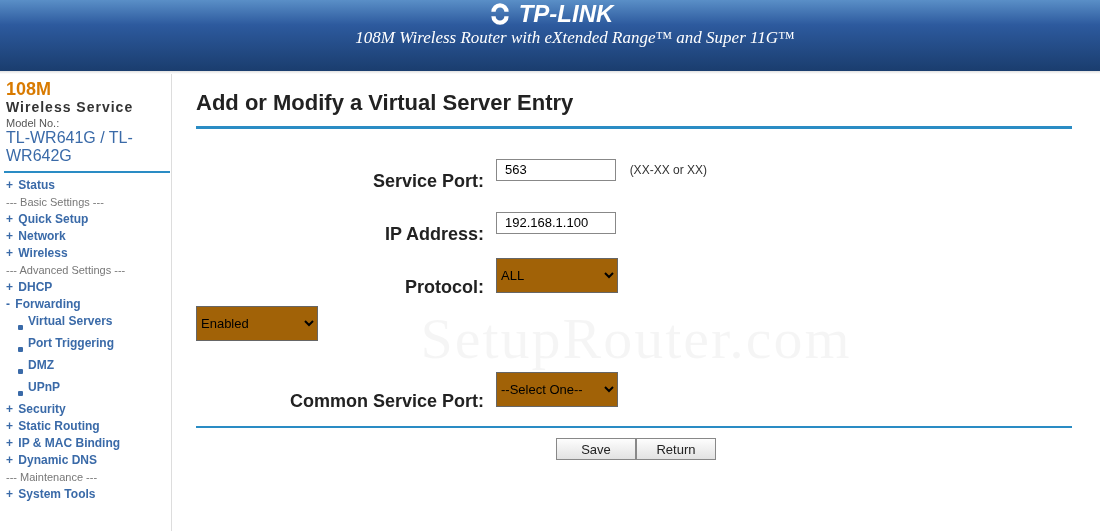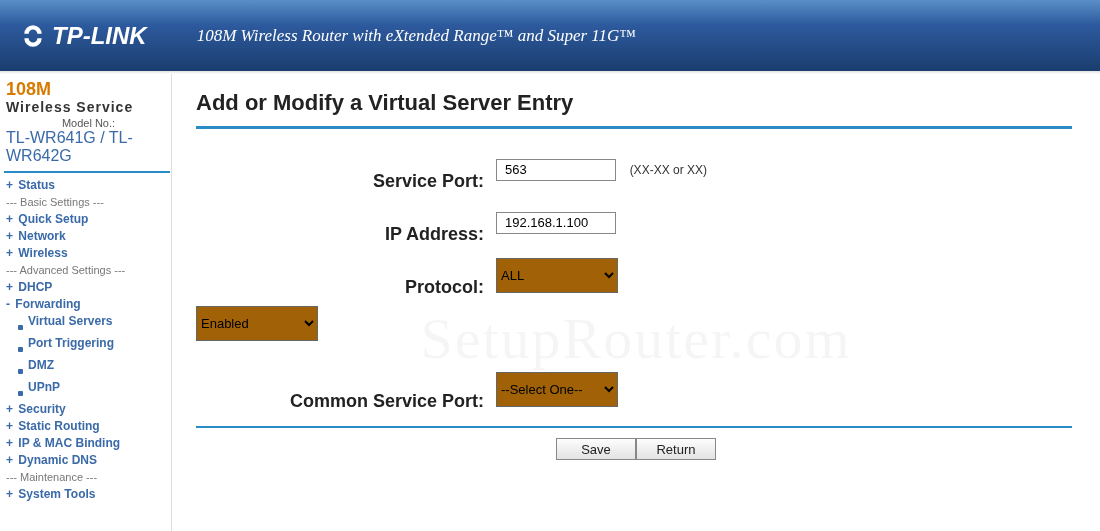--- a/index.html
+++ b/index.html
@@ -6,20 +6,21 @@
 body { font-family: Arial, sans-serif; font-size: 13px; width: 1100px; height: 531px; overflow: hidden; background: #fff; position: relative; }
 
 .header {
   height: 72px;
   background: linear-gradient(to bottom, #5a8fc7 0%, #2d5a9e 35%, #1a3d6e 100%);
   display: flex;
   align-items: center;
   padding: 0 20px;
   position: relative;
   border-bottom: 1px solid #0a2540;
+  flex-direction: column;
 }
 .header::before {
   content: '';
   position: absolute;
   left: 0; right: 0; bottom: -3px;
   height: 3px;
   background: linear-gradient(to bottom, #e0e0e0, #fff);
 }
 .logo-area { display: flex; align-items: center; }
 .logo-icon { width: 26px; height: 26px; margin-right: 6px; position: relative; }
@@ -30,21 +31,21 @@
 .layout { display: flex; height: calc(531px - 72px); }
 .sidebar {
   width: 172px;
   background: #fff;
   border-right: 1px solid #ddd;
   padding: 8px 0 0 4px;
   font-size: 12px;
 }
 .sb-title { color: #d87a00; font-size: 18px; font-weight: bold; font-family: Arial; margin-left: 2px; line-height: 1; }
 .sb-subtitle { color: #333; font-size: 14px; font-weight: bold; margin: 1px 0 0 2px; letter-spacing: 1px; }
-.sb-model-lbl { color: #555; font-size: 11px; margin: 2px 0 0 2px; text-align: center; }
+.sb-model-lbl { color: #555; font-size: 11px; margin: 2px 0 0 2px; }
 .sb-model { color: #3a6aa8; font-size: 16px; margin: 0 0 6px 2px; }
 .sb-hr { border: none; border-top: 2px solid #2a8cc4; margin: 2px 0 4px 0; width: 166px; }
 
 .sb-nav { list-style: none; }
 .sb-nav li { line-height: 17px; padding-left: 2px; }
 .sb-cat { color: #777; font-size: 11px; }
 .sb-link { color: #3a6aa8; font-weight: bold; display: inline-flex; align-items: flex-end; cursor: pointer; }
 .sb-link.sub { margin-left: 12px; font-weight: bold; }
 .sb-link.active { color: #3a6aa8; }
 .bullet { display: inline-block; width: 6px; height: 6px; background: #3a6aa8; border-radius: 1px; margin-right: 5px; flex-shrink: 0; }

